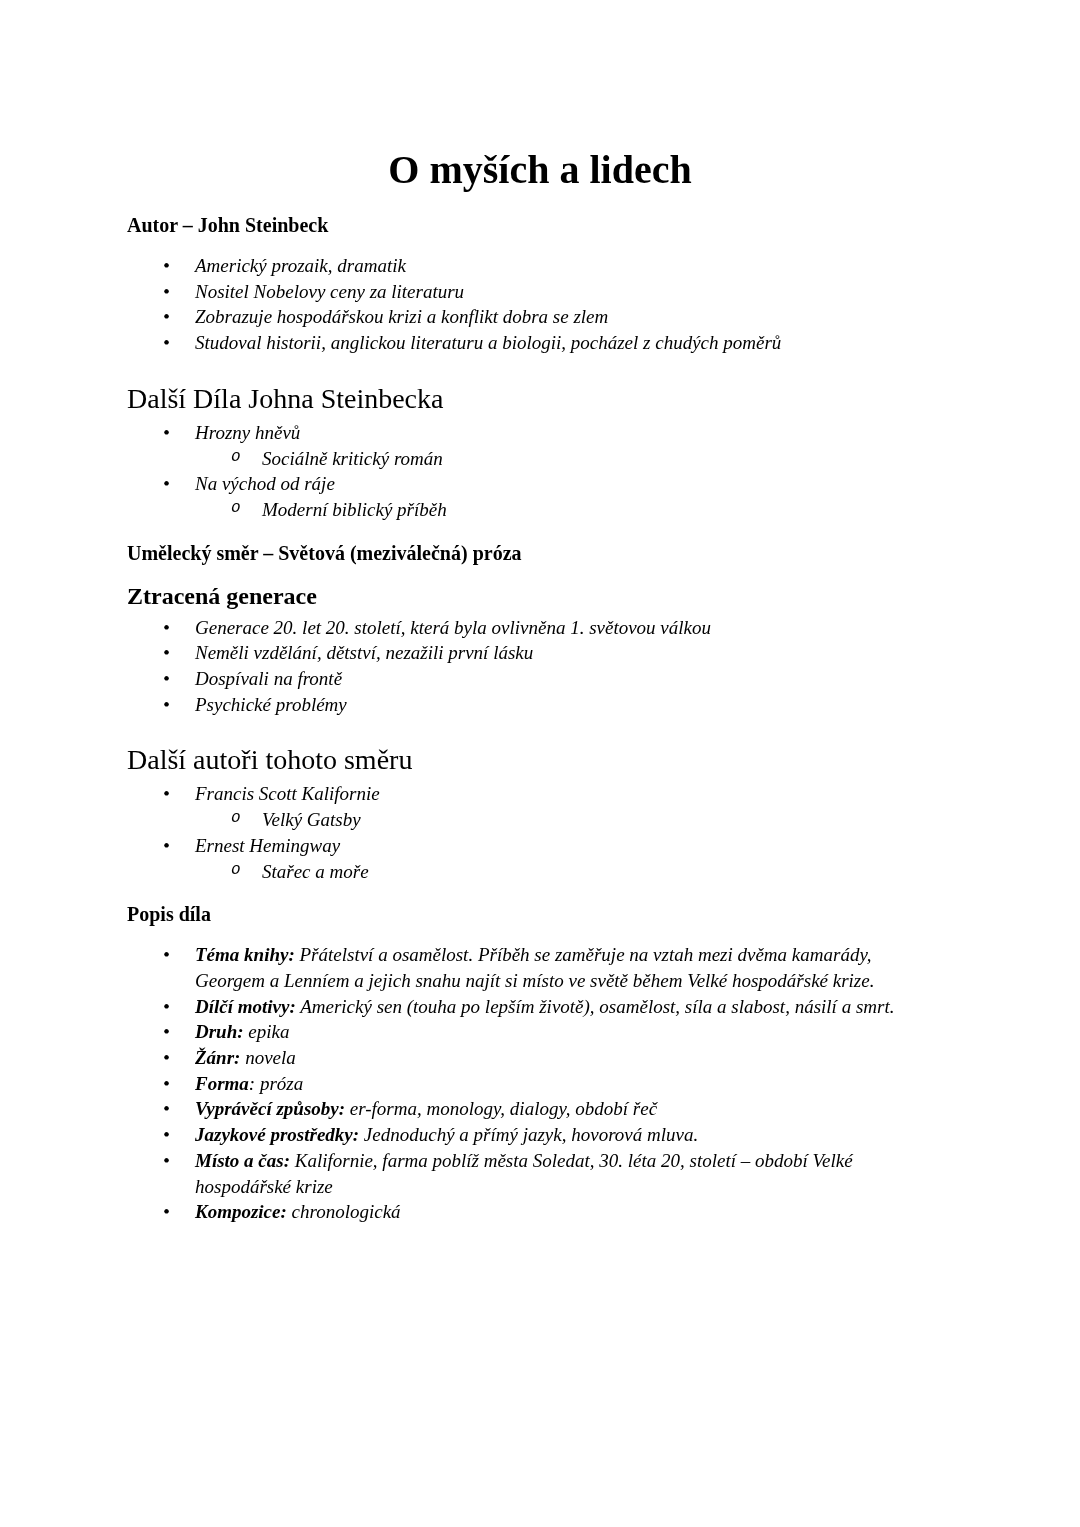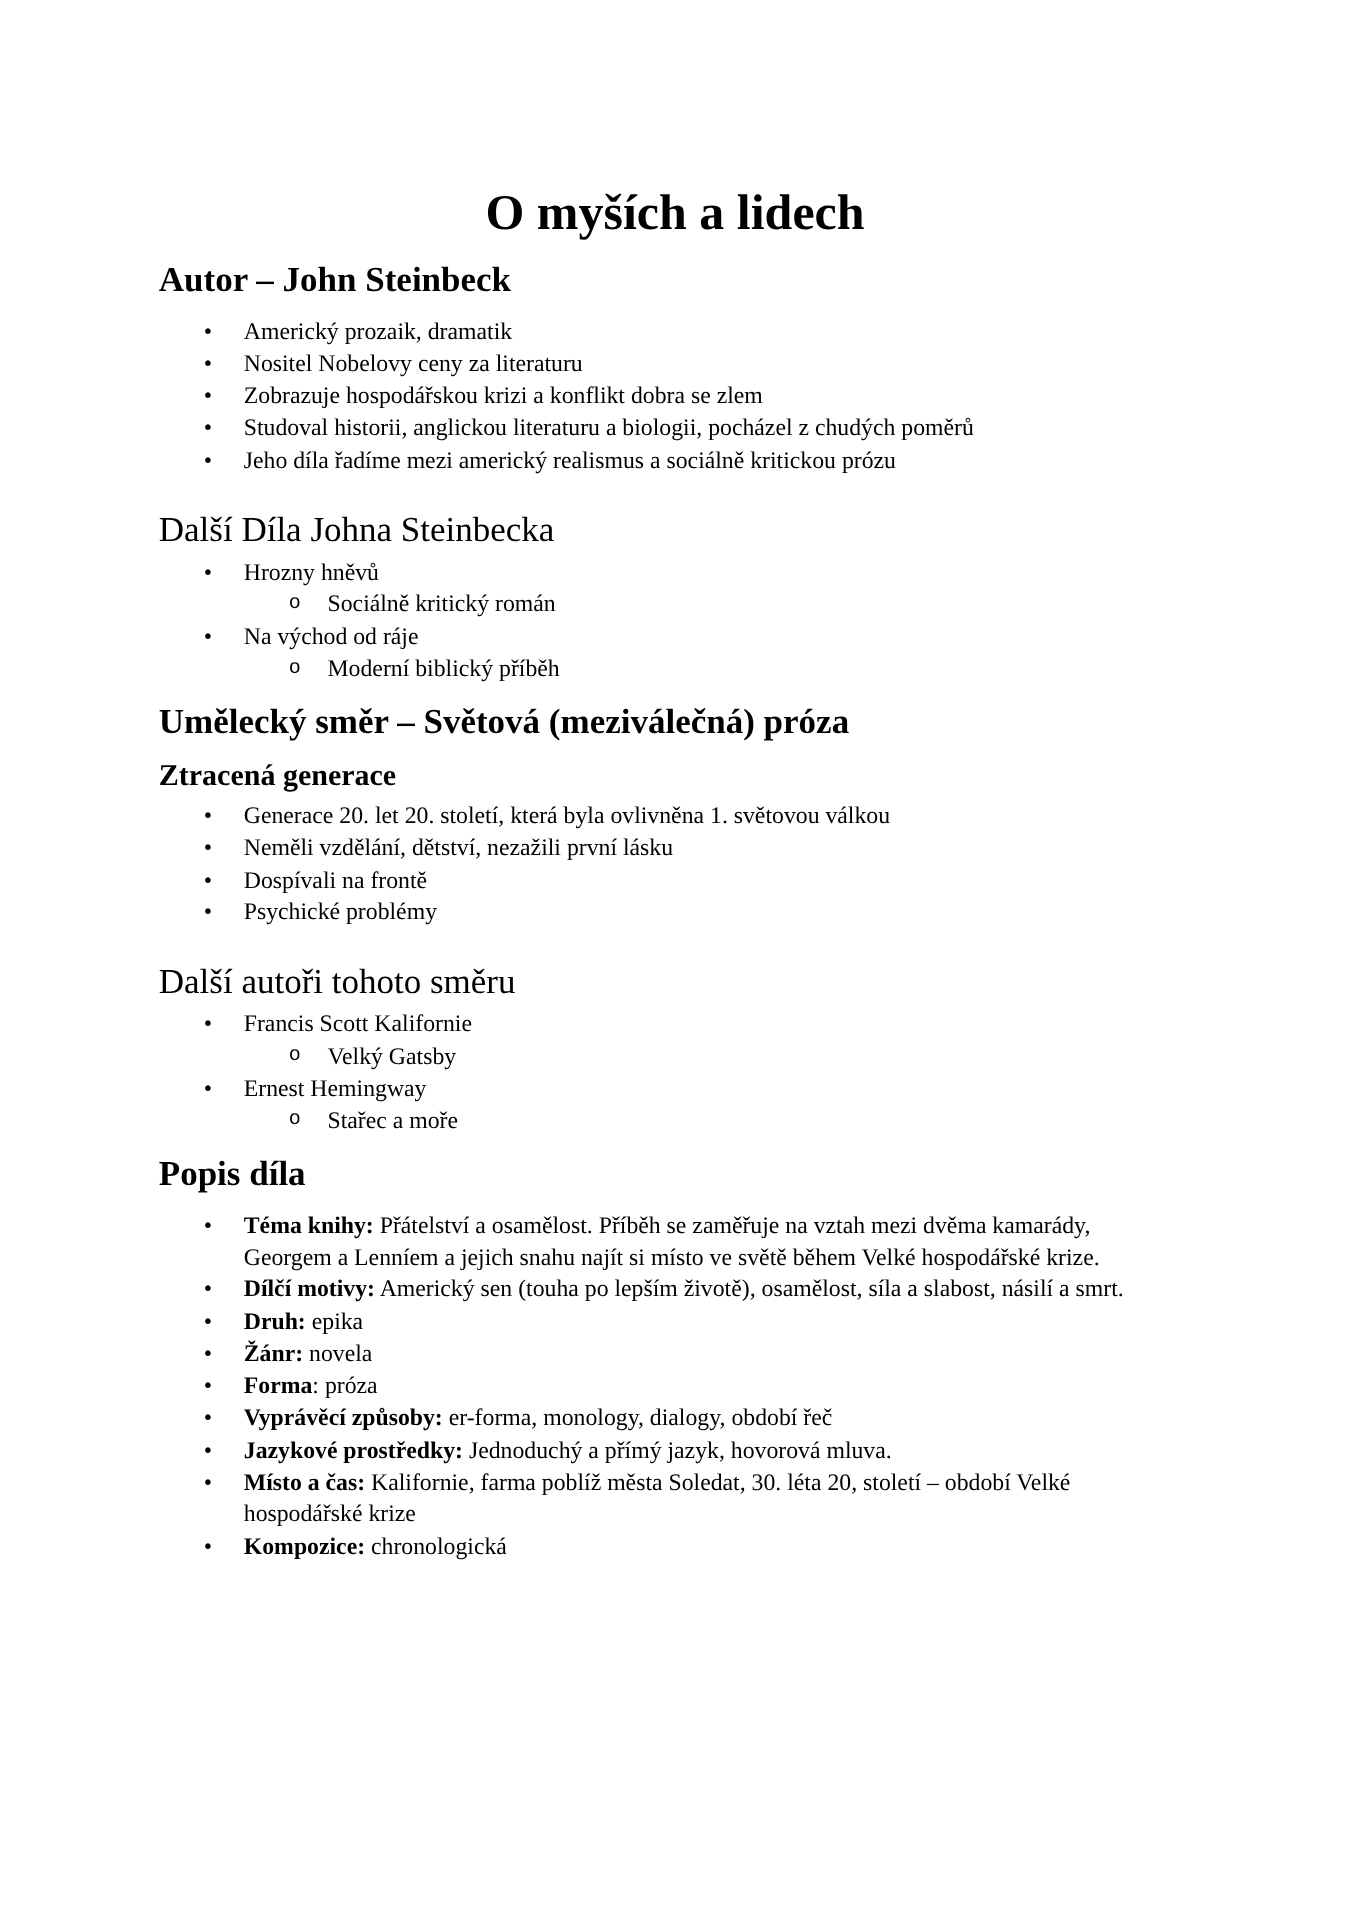--- a/index.html
+++ b/index.html
@@ -22,21 +22,21 @@
     background: #ffffff;
   }
   .title {
     font-size: 40px;
     font-weight: bold;
     line-height: 50px;
     text-align: center;
     margin: 0 -70px 0 -127px; 
   }
   .h1 {
-    font-size: 28px;
+    font-size: 20px;
     font-weight: bold;
     line-height: 36px;
     margin: 12px 0 10px 0;
   }
   .h2 {
     font-size: 24px;
     font-weight: bold;
     line-height: 30px;
     margin: 4px 0 4px 0;
   }
@@ -48,20 +48,21 @@
   }
   ul.list {
     list-style: none;
     margin: 0;
     padding: 0;
     font-size: 19px;
   }
   ul.list li {
     position: relative;
     line-height: 25.7px;
+    font-style: italic;
   }
   li.lv1 { padding-left: 68px; }
   li.lv1::before {
     content: "\2022";
     position: absolute;
     left: 36px;
     top: 0;
     font-size: 19px;
   }
   li.lv2 { padding-left: 135px; }
@@ -82,21 +83,20 @@
 <div class="page">
 
   <div class="title">O myších a lidech</div>
 
   <div class="h1">Autor – John Steinbeck</div>
   <ul class="list">
     <li class="lv1"><span>Americký prozaik, dramatik</span></li>
     <li class="lv1"><span>Nositel Nobelovy ceny za literaturu</span></li>
     <li class="lv1"><span>Zobrazuje hospodářskou krizi a konflikt dobra se zlem</span></li>
     <li class="lv1"><span>Studoval historii, anglickou literaturu a biologii, pocházel z chudých poměrů</span></li>
-    <li class="lv1"><span>Jeho díla řadíme mezi americký realismus a sociálně kritickou prózu</span></li>
   </ul>
 
   <div class="h3">Další Díla Johna Steinbecka</div>
   <ul class="list">
     <li class="lv1"><span>Hrozny hněvů</span></li>
     <li class="lv2"><span>Sociálně kritický román</span></li>
     <li class="lv1"><span>Na východ od ráje</span></li>
     <li class="lv2"><span>Moderní biblický příběh</span></li>
   </ul>
 

